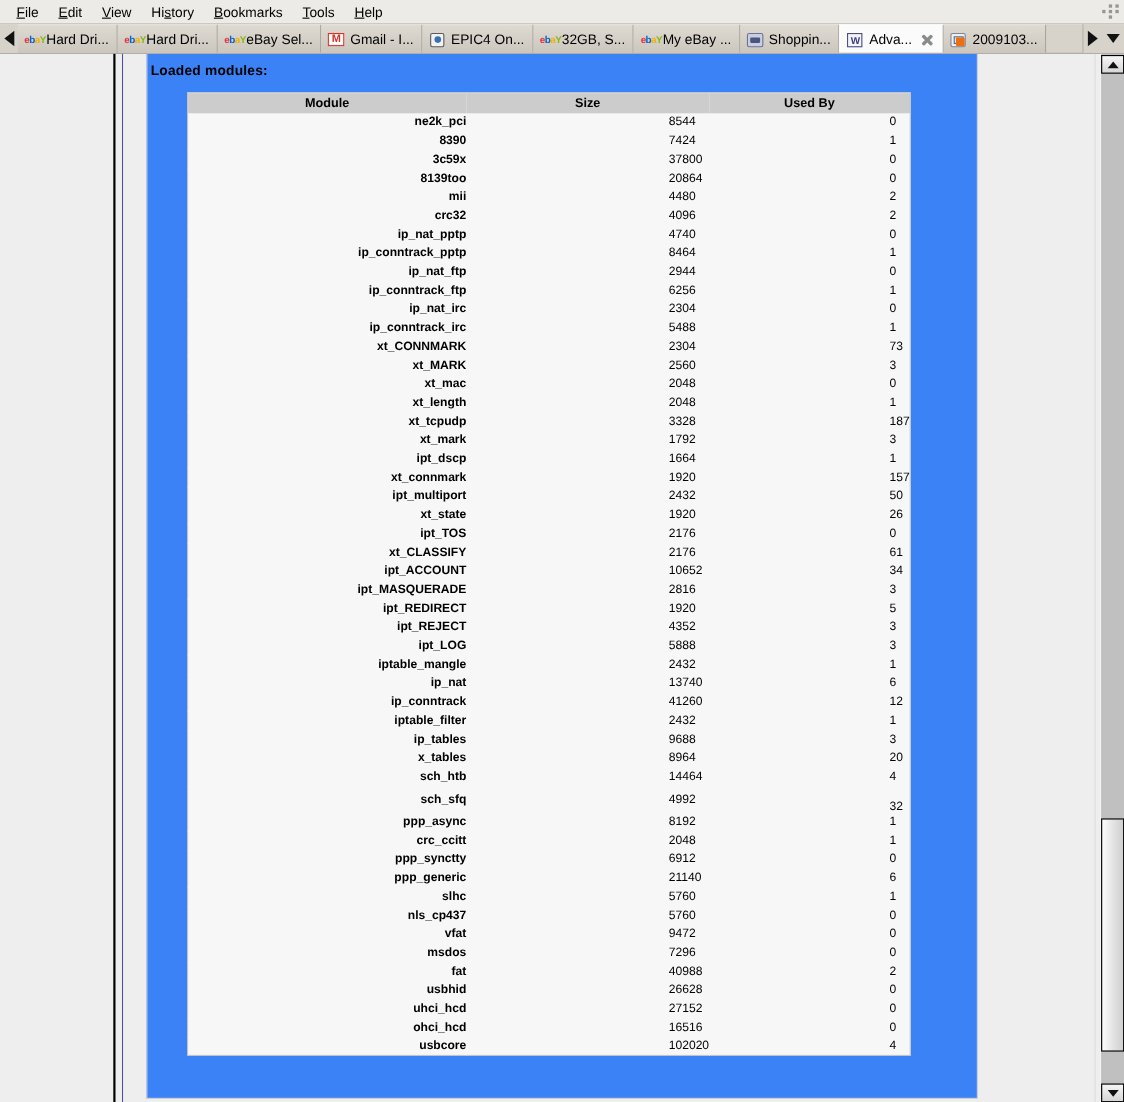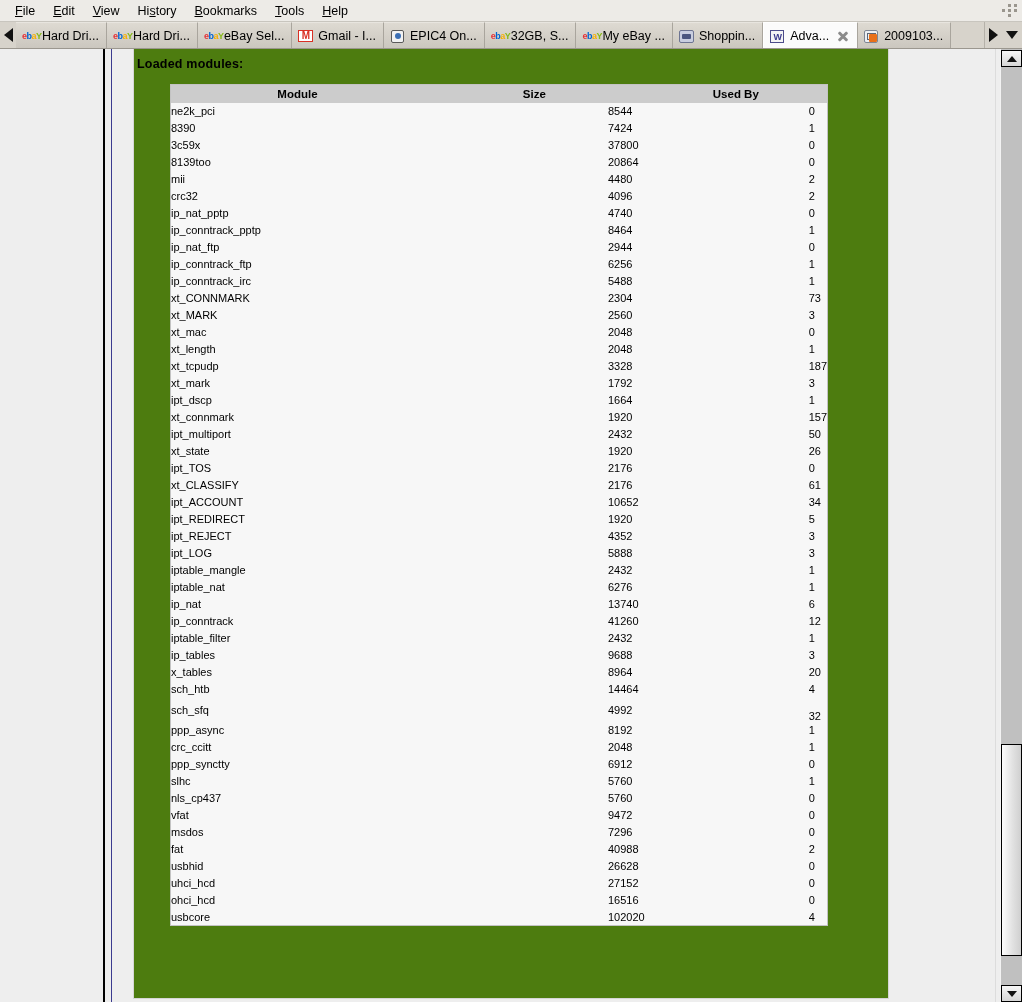--- a/index.html
+++ b/index.html
@@ -167,21 +167,21 @@
   #content-pane {
     position: absolute; left: 112px; top: 0;
     width: 883px; height: 953px;
     background: #eeeeee;
     overflow: hidden;
   }
 
   #doc-frame {
     position: absolute; left: 21px; top: 0px;
     width: 756px; height: 950px;
-    background: #4d7c0f;
+    background: #3b82f6;
     border: 1px solid #d6d6d6;
     border-top: none;
   }
 
   #loaded-modules-label {
     position: absolute; left: 3px; top: 8px;
     font-size: 12.5px; font-weight: bold; color: #000;
     letter-spacing: 0.2px;
   }
 
@@ -199,21 +199,21 @@
     height: 18px; padding: 0;
     text-align: center;
     border: none;
   }
   #modules-table td {
     font-size: 11px; color: #000;
     height: 17px; padding: 0;
     border: none;
     white-space: nowrap;
   }
-  td.c-module { padding-left: 5px; text-align: left; width: 352px; }
+  td.c-module { padding-left: 5px; text-align: right; width: 352px; font-weight: bold; }
   td.c-size   { padding-left: 0px; text-align: left; width: 160px; }
   td.c-used   { padding-left: 0px; text-align: left; width: 146px; }
   th.h-module { width: 352px; }
   th.h-size   { width: 160px; }
   th.h-used   { width: 146px; }
   .numcell { display: inline-block; padding-left: 0; }
 
   
   #vscroll {
     position: absolute; right: 0; top: 49px;
@@ -404,20 +404,25 @@
               <td class="c-module">ip_nat_ftp</td>
               <td class="c-size"><span class="numcell" style="padding-left: 184px;">2944</span></td>
               <td class="c-used"><span class="numcell" style="padding-left: 164px;">0</span></td>
             </tr>
             <tr>
               <td class="c-module">ip_conntrack_ftp</td>
               <td class="c-size"><span class="numcell" style="padding-left: 184px;">6256</span></td>
               <td class="c-used"><span class="numcell" style="padding-left: 164px;">1</span></td>
             </tr>
             <tr>
+              <td class="c-module">ip_nat_irc</td>
+              <td class="c-size"><span class="numcell" style="padding-left: 184px;">2304</span></td>
+              <td class="c-used"><span class="numcell" style="padding-left: 164px;">0</span></td>
+            </tr>
+            <tr>
               <td class="c-module">ip_conntrack_irc</td>
               <td class="c-size"><span class="numcell" style="padding-left: 184px;">5488</span></td>
               <td class="c-used"><span class="numcell" style="padding-left: 164px;">1</span></td>
             </tr>
             <tr>
               <td class="c-module">xt_CONNMARK</td>
               <td class="c-size"><span class="numcell" style="padding-left: 184px;">2304</span></td>
               <td class="c-used"><span class="numcell" style="padding-left: 164px;">73</span></td>
             </tr>
             <tr>
@@ -474,45 +479,45 @@
               <td class="c-module">xt_CLASSIFY</td>
               <td class="c-size"><span class="numcell" style="padding-left: 184px;">2176</span></td>
               <td class="c-used"><span class="numcell" style="padding-left: 164px;">61</span></td>
             </tr>
             <tr>
               <td class="c-module">ipt_ACCOUNT</td>
               <td class="c-size"><span class="numcell" style="padding-left: 184px;">10652</span></td>
               <td class="c-used"><span class="numcell" style="padding-left: 164px;">34</span></td>
             </tr>
             <tr>
+              <td class="c-module">ipt_MASQUERADE</td>
+              <td class="c-size"><span class="numcell" style="padding-left: 184px;">2816</span></td>
+              <td class="c-used"><span class="numcell" style="padding-left: 164px;">3</span></td>
+            </tr>
+            <tr>
               <td class="c-module">ipt_REDIRECT</td>
               <td class="c-size"><span class="numcell" style="padding-left: 184px;">1920</span></td>
               <td class="c-used"><span class="numcell" style="padding-left: 164px;">5</span></td>
             </tr>
             <tr>
               <td class="c-module">ipt_REJECT</td>
               <td class="c-size"><span class="numcell" style="padding-left: 184px;">4352</span></td>
               <td class="c-used"><span class="numcell" style="padding-left: 164px;">3</span></td>
             </tr>
             <tr>
               <td class="c-module">ipt_LOG</td>
               <td class="c-size"><span class="numcell" style="padding-left: 184px;">5888</span></td>
               <td class="c-used"><span class="numcell" style="padding-left: 164px;">3</span></td>
             </tr>
             <tr>
               <td class="c-module">iptable_mangle</td>
               <td class="c-size"><span class="numcell" style="padding-left: 184px;">2432</span></td>
               <td class="c-used"><span class="numcell" style="padding-left: 164px;">1</span></td>
             </tr>
             <tr>
-              <td class="c-module">iptable_nat</td>
-              <td class="c-size"><span class="numcell" style="padding-left: 184px;">6276</span></td>
-              <td class="c-used"><span class="numcell" style="padding-left: 164px;">1</span></td>
-            </tr>
-            <tr>
               <td class="c-module">ip_nat</td>
               <td class="c-size"><span class="numcell" style="padding-left: 184px;">13740</span></td>
               <td class="c-used"><span class="numcell" style="padding-left: 164px;">6</span></td>
             </tr>
             <tr>
               <td class="c-module">ip_conntrack</td>
               <td class="c-size"><span class="numcell" style="padding-left: 184px;">41260</span></td>
               <td class="c-used"><span class="numcell" style="padding-left: 164px;">12</span></td>
             </tr>
             <tr>
@@ -547,20 +552,25 @@
             </tr>
             <tr>
               <td class="c-module">crc_ccitt</td>
               <td class="c-size"><span class="numcell" style="padding-left: 184px;">2048</span></td>
               <td class="c-used"><span class="numcell" style="padding-left: 164px;">1</span></td>
             </tr>
             <tr>
               <td class="c-module">ppp_synctty</td>
               <td class="c-size"><span class="numcell" style="padding-left: 184px;">6912</span></td>
               <td class="c-used"><span class="numcell" style="padding-left: 164px;">0</span></td>
+            </tr>
+            <tr>
+              <td class="c-module">ppp_generic</td>
+              <td class="c-size"><span class="numcell" style="padding-left: 184px;">21140</span></td>
+              <td class="c-used"><span class="numcell" style="padding-left: 164px;">6</span></td>
             </tr>
             <tr>
               <td class="c-module">slhc</td>
               <td class="c-size"><span class="numcell" style="padding-left: 184px;">5760</span></td>
               <td class="c-used"><span class="numcell" style="padding-left: 164px;">1</span></td>
             </tr>
             <tr>
               <td class="c-module">nls_cp437</td>
               <td class="c-size"><span class="numcell" style="padding-left: 184px;">5760</span></td>
               <td class="c-used"><span class="numcell" style="padding-left: 164px;">0</span></td>

